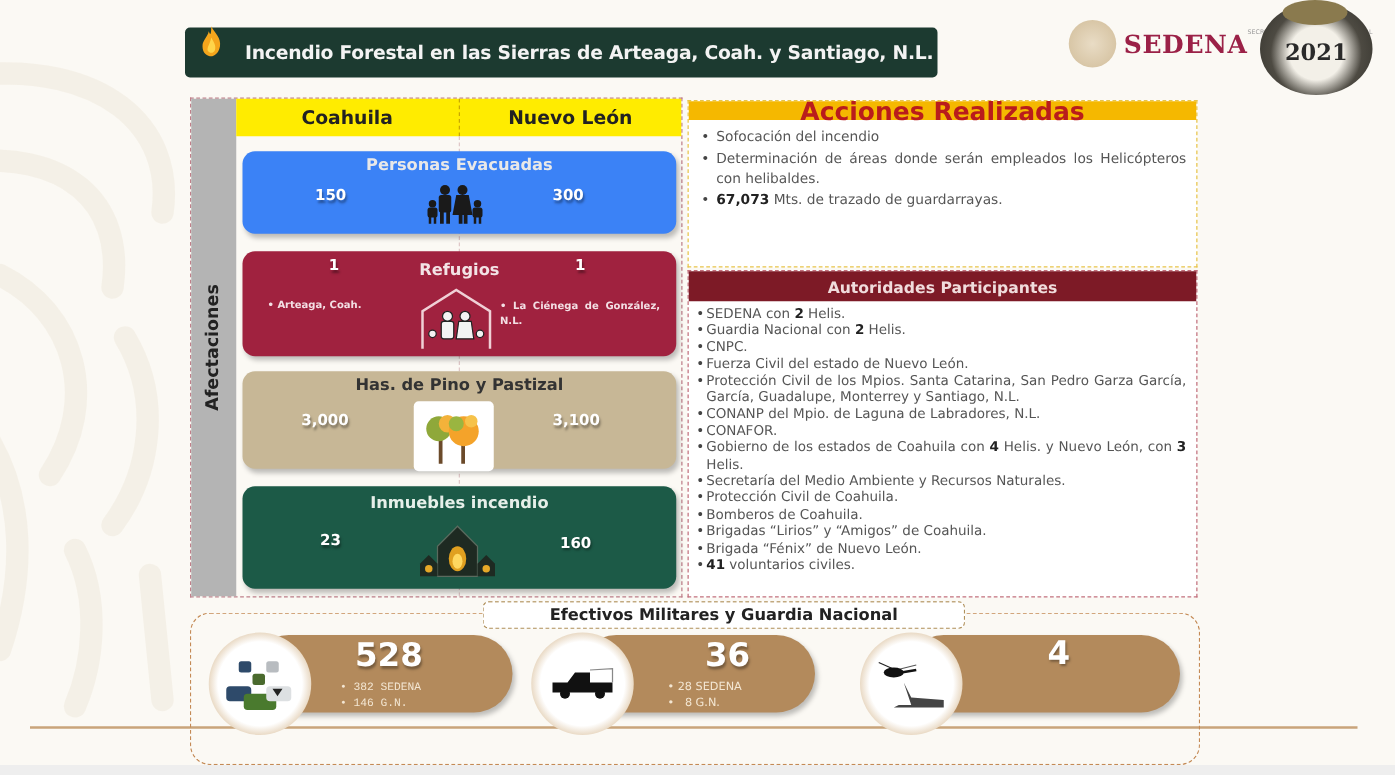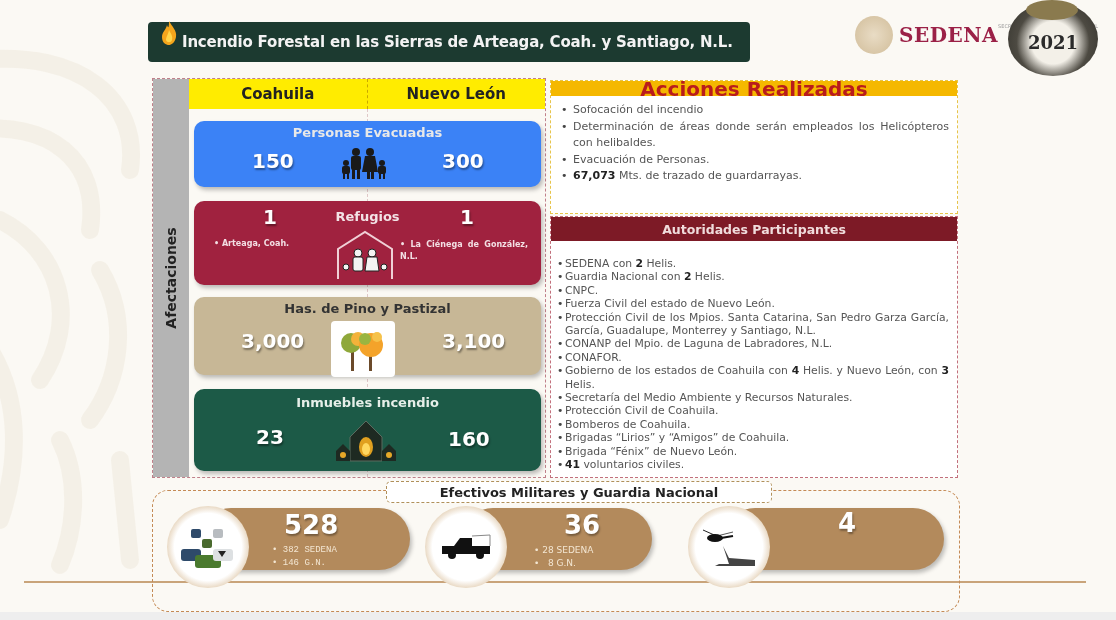--- a/index.html
+++ b/index.html
@@ -18,21 +18,21 @@
     position: absolute; left: 24px; top: 581px; width: 1062px; height: 2px; background: #c9a47a;
   }
   .bottom-strip {
     position: absolute; left: 0; top: 612px; width: 1116px; height: 8px; background: #eeeeee;
   }
 
   
   .title-banner {
     position: absolute; left: 148px; top: 22px; width: 602px; height: 40px;
     background: #1c3a30; border-radius: 4px;
-    display: flex; align-items: center; padding-left: 34px;
+    display: flex; align-items: center; padding-left: 48px;
   }
   .title-banner .flame { position: absolute; left: 12px; top: -2px; width: 18px; height: 26px; }
   .title-text { color: #f3f3f3; font-size: 15px; font-weight: bold; letter-spacing: -0.2px; }
 
   
   .sedena-logo { position: absolute; left: 855px; top: 16px; display: flex; align-items: center; gap: 6px; }
   .sedena-seal {
     width: 38px; height: 38px; border-radius: 50%;
     background: radial-gradient(circle, #e9dcc5 0%, #d8c6a6 70%, #efe6d6 100%);
   }
@@ -71,21 +71,21 @@
     font-weight: bold; font-size: 15px; color: #222;
   }
   .state-header div:first-child { border-right: 1px dashed #c9a800; }
   .col-divider { position: absolute; left: 214px; top: 30px; width: 0; height: 368px; border-left: 1px dashed #e0c8c8; }
 
   .card {
     position: absolute; left: 41px; width: 347px; border-radius: 10px;
     box-shadow: 2px 3px 4px rgba(0,0,0,0.25);
   }
   .card .card-title { position: absolute; left: 0; width: 100%; text-align: center; font-weight: bold; font-size: 13px; }
-  .card .num { position: absolute; font-weight: bold; font-size: 20px; color: #fff; text-shadow: 1px 2px 2px rgba(0,0,0,0.4); }
+  .card .num { position: absolute; font-weight: bold; font-size: 12px; color: #fff; text-shadow: 1px 2px 2px rgba(0,0,0,0.4); }
 
   .card-evac { top: 42px; height: 66px; background: #3b82f6; }
   .card-evac .card-title { top: 4px; color: #e8e8e8; }
   .card-refug { top: 122px; height: 84px; background: #a0223f; }
   .card-refug .card-title { top: 8px; color: #f3e3e6; }
   .card-refug .sub { position: absolute; font-size: 8px; color: #f3dfe4; font-weight: bold; }
   .card-pino { top: 218px; height: 78px; background: #c7b796; }
   .card-pino .card-title { top: 4px; color: #333; }
   .card-inm { top: 310px; height: 82px; background: #1c5a47; }
   .card-inm .card-title { top: 6px; color: #e6efe9; }
@@ -107,21 +107,21 @@
   b.dark { color: #222; }
 
   .autoridades {
     position: absolute; left: 550px; top: 216px; width: 408px; height: 262px;
     border: 1px dashed #c2707c; background: #fff;
   }
   .aut-head {
     height: 24px; background: #7d1a26; display: flex; align-items: center; justify-content: center;
     font-weight: bold; font-size: 12.5px; color: #f0dcdc;
   }
-  .autoridades ul { list-style: none; padding: 16px 8px 0 6px; }
+  .autoridades ul { list-style: none; padding: 3px 8px 0 6px; }
   .autoridades li { font-size: 10.8px; color: #555; line-height: 13.4px; padding-left: 8px; position: relative; text-align: justify; }
   .autoridades li::before { content: "•"; position: absolute; left: 0; color: #444; }
 
   
   .efectivos {
     position: absolute; left: 152px; top: 490px; width: 808px; height: 122px;
     border: 1px dashed #c48a55; border-radius: 16px;
   }
   .efec-label {
     position: absolute; left: 386px; top: 481px; width: 386px; height: 22px;
@@ -264,21 +264,20 @@
         <circle cx="55" cy="38" r="3" fill="#e6a828"></circle>
     </svg>
   </div>
 </div>
 
 <div class="acciones">
   <div class="acciones-head">Acciones Realizadas</div>
   <ul>
     <li>Sofocación del incendio</li>
     <li>Determinación de áreas donde serán empleados los Helicópteros con helibaldes.</li>
-    <li>Evacuación de Personas.</li>
     <li><b class="dark">67,073</b><span> Mts. de trazado de guardarrayas.</span></li>
   </ul>
 </div>
 
 <div class="autoridades">
   <div class="aut-head">Autoridades Participantes</div>
   <ul>
     <li><span>SEDENA con </span><b class="dark">2</b><span> Helis.</span></li>
     <li><span>Guardia Nacional con </span><b class="dark">2</b><span> Helis.</span></li>
     <li>CNPC.</li>

